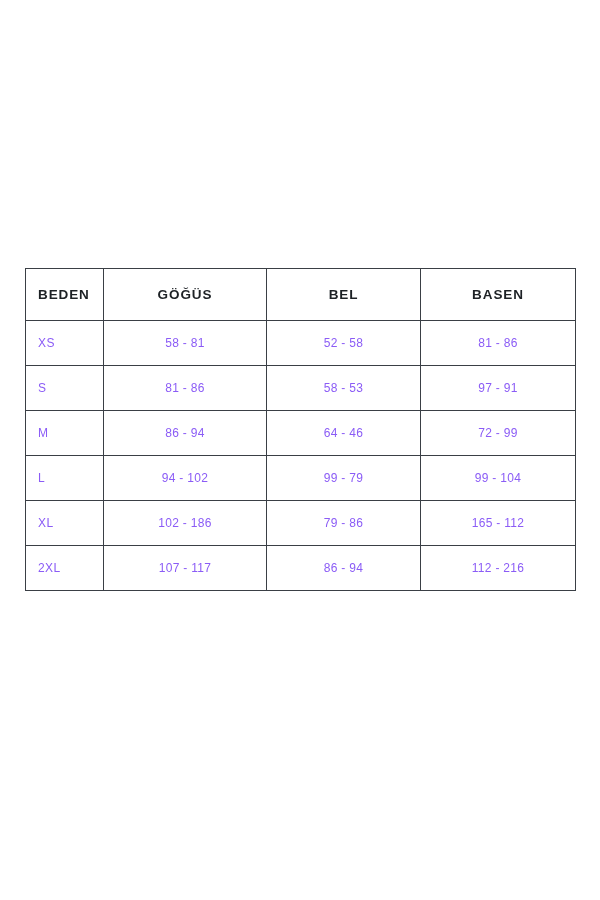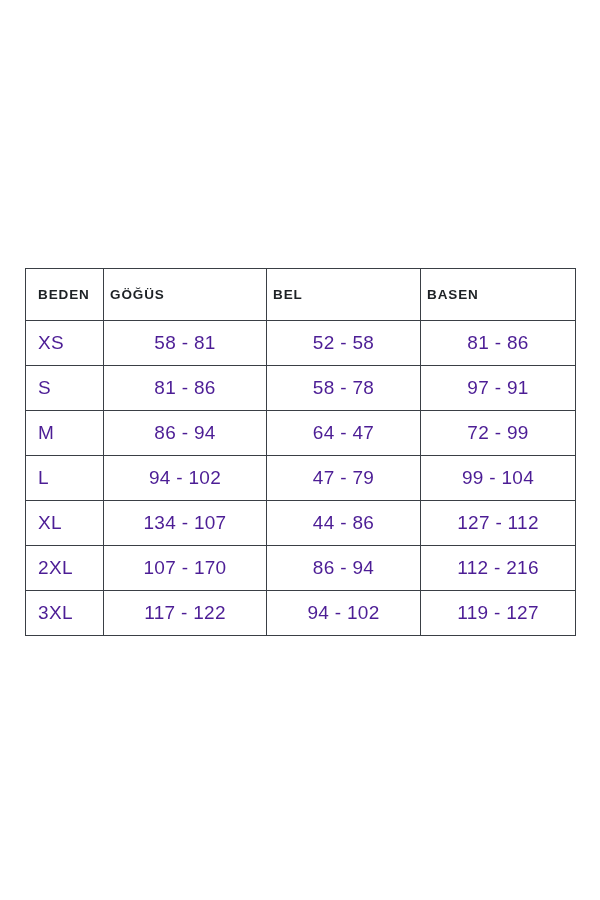--- a/index.html
+++ b/index.html
@@ -47,32 +47,32 @@
     vertical-align: middle;
     box-sizing: border-box;
   }
 
   table.size-table thead th {
     font-size: 13.5px;
     font-weight: bold;
     letter-spacing: 0.9px;
     color: #1d2125;
     height: 52px;
-    text-align: left;
+    text-align: center;
   }
 
   table.size-table thead th.col-beden {
     text-align: left;
     padding-left: 12px;
     letter-spacing: 0.9px;
   }
 
   table.size-table tbody td {
-    font-size: 19px;
-    color: #4c1d95;
+    font-size: 12px;
+    color: #8b5cf6;
     text-align: center;
     letter-spacing: 0.3px;
   }
 
   table.size-table tbody td.cell-beden {
     text-align: left;
     padding-left: 12px;
     letter-spacing: 0.4px;
   }
 
@@ -105,50 +105,44 @@
       <tbody>
         <tr>
           <td class="cell-beden">XS</td>
           <td>58 - 81</td>
           <td>52 - 58</td>
           <td>81 - 86</td>
         </tr>
         <tr>
           <td class="cell-beden">S</td>
           <td>81 - 86</td>
-          <td>58 - 78</td>
+          <td>58 - 53</td>
           <td>97 - 91</td>
         </tr>
         <tr>
           <td class="cell-beden">M</td>
           <td>86 - 94</td>
-          <td>64 - 47</td>
+          <td>64 - 46</td>
           <td>72 - 99</td>
         </tr>
         <tr>
           <td class="cell-beden">L</td>
           <td>94 - 102</td>
-          <td>47 - 79</td>
+          <td>99 - 79</td>
           <td>99 - 104</td>
         </tr>
         <tr>
           <td class="cell-beden">XL</td>
-          <td>134 - 107</td>
-          <td>44 - 86</td>
-          <td>127 - 112</td>
+          <td>102 - 186</td>
+          <td>79 - 86</td>
+          <td>165 - 112</td>
         </tr>
         <tr>
           <td class="cell-beden">2XL</td>
-          <td>107 - 170</td>
+          <td>107 - 117</td>
           <td>86 - 94</td>
           <td>112 - 216</td>
-        </tr>
-        <tr>
-          <td class="cell-beden">3XL</td>
-          <td>117 - 122</td>
-          <td>94 - 102</td>
-          <td>119 - 127</td>
         </tr>
       </tbody>
     </table>
   </div>
 
 </div>
 
 </body></html>

